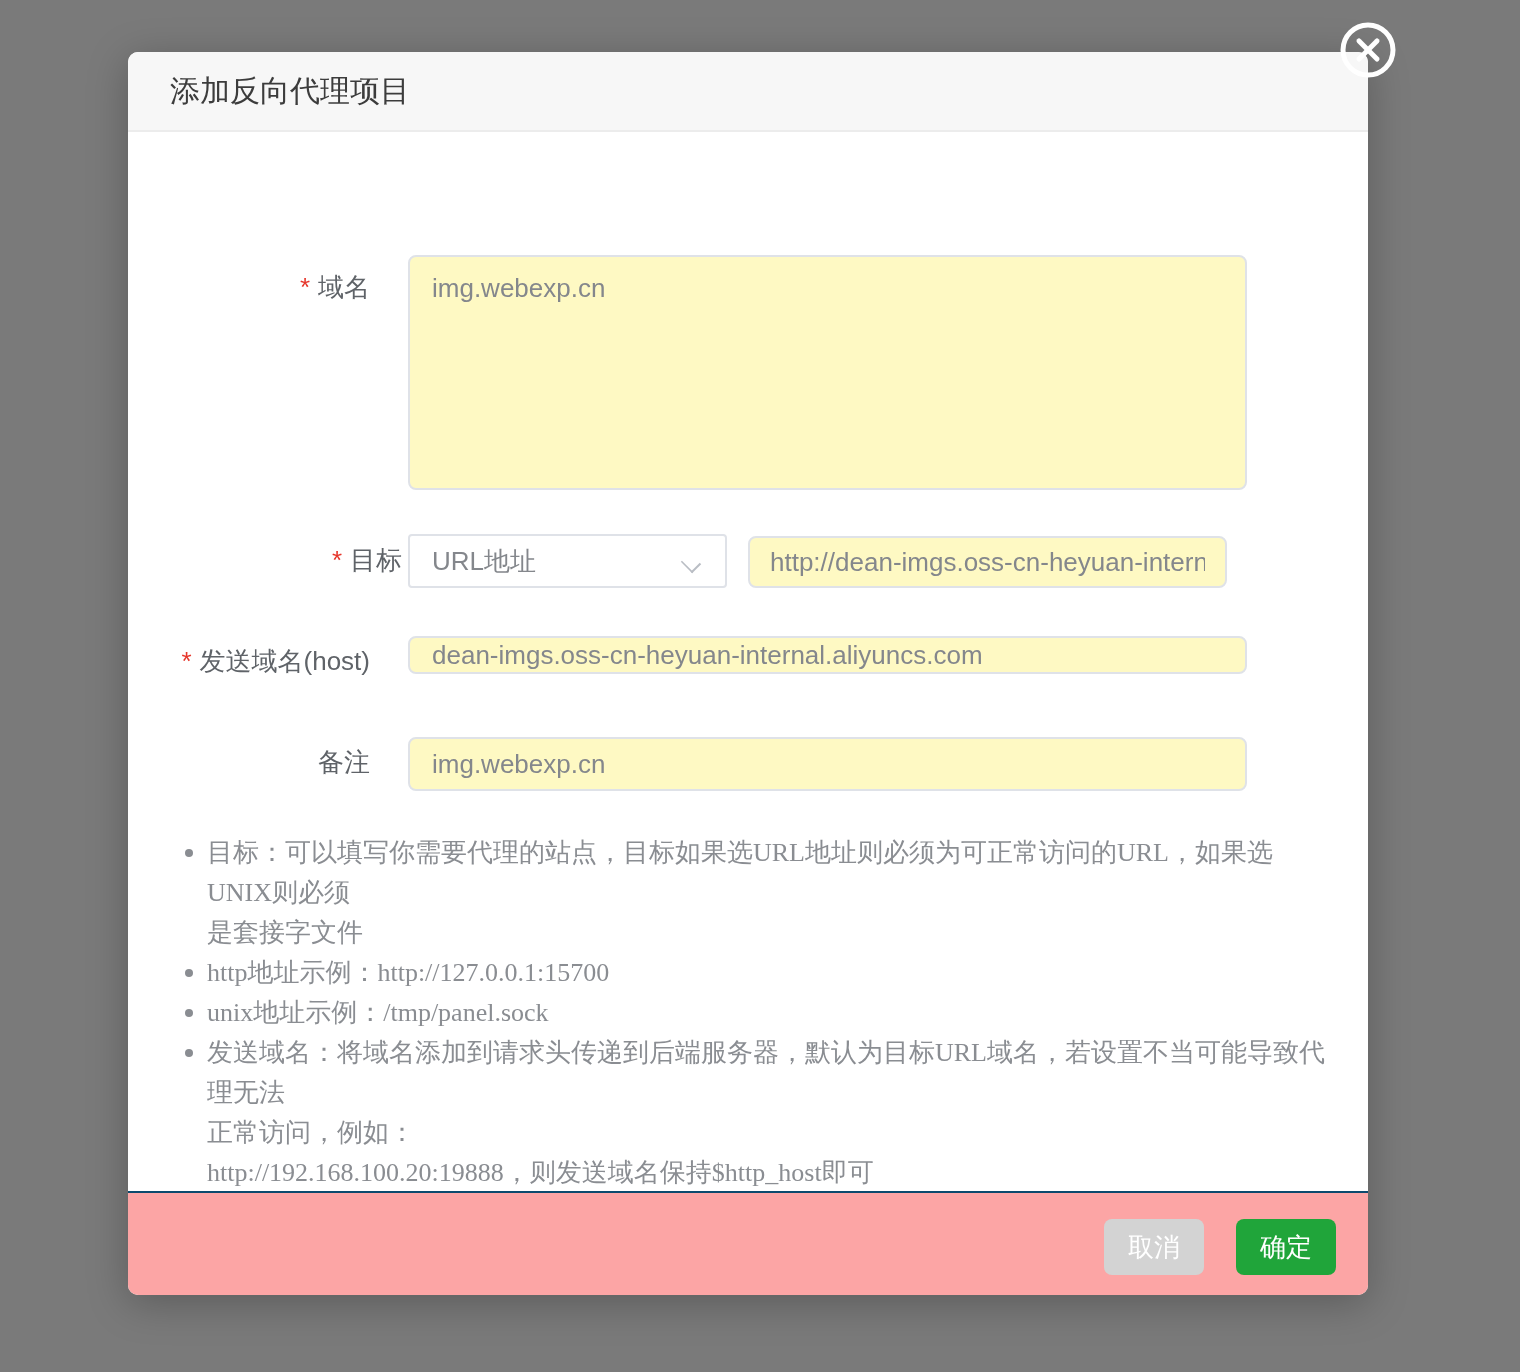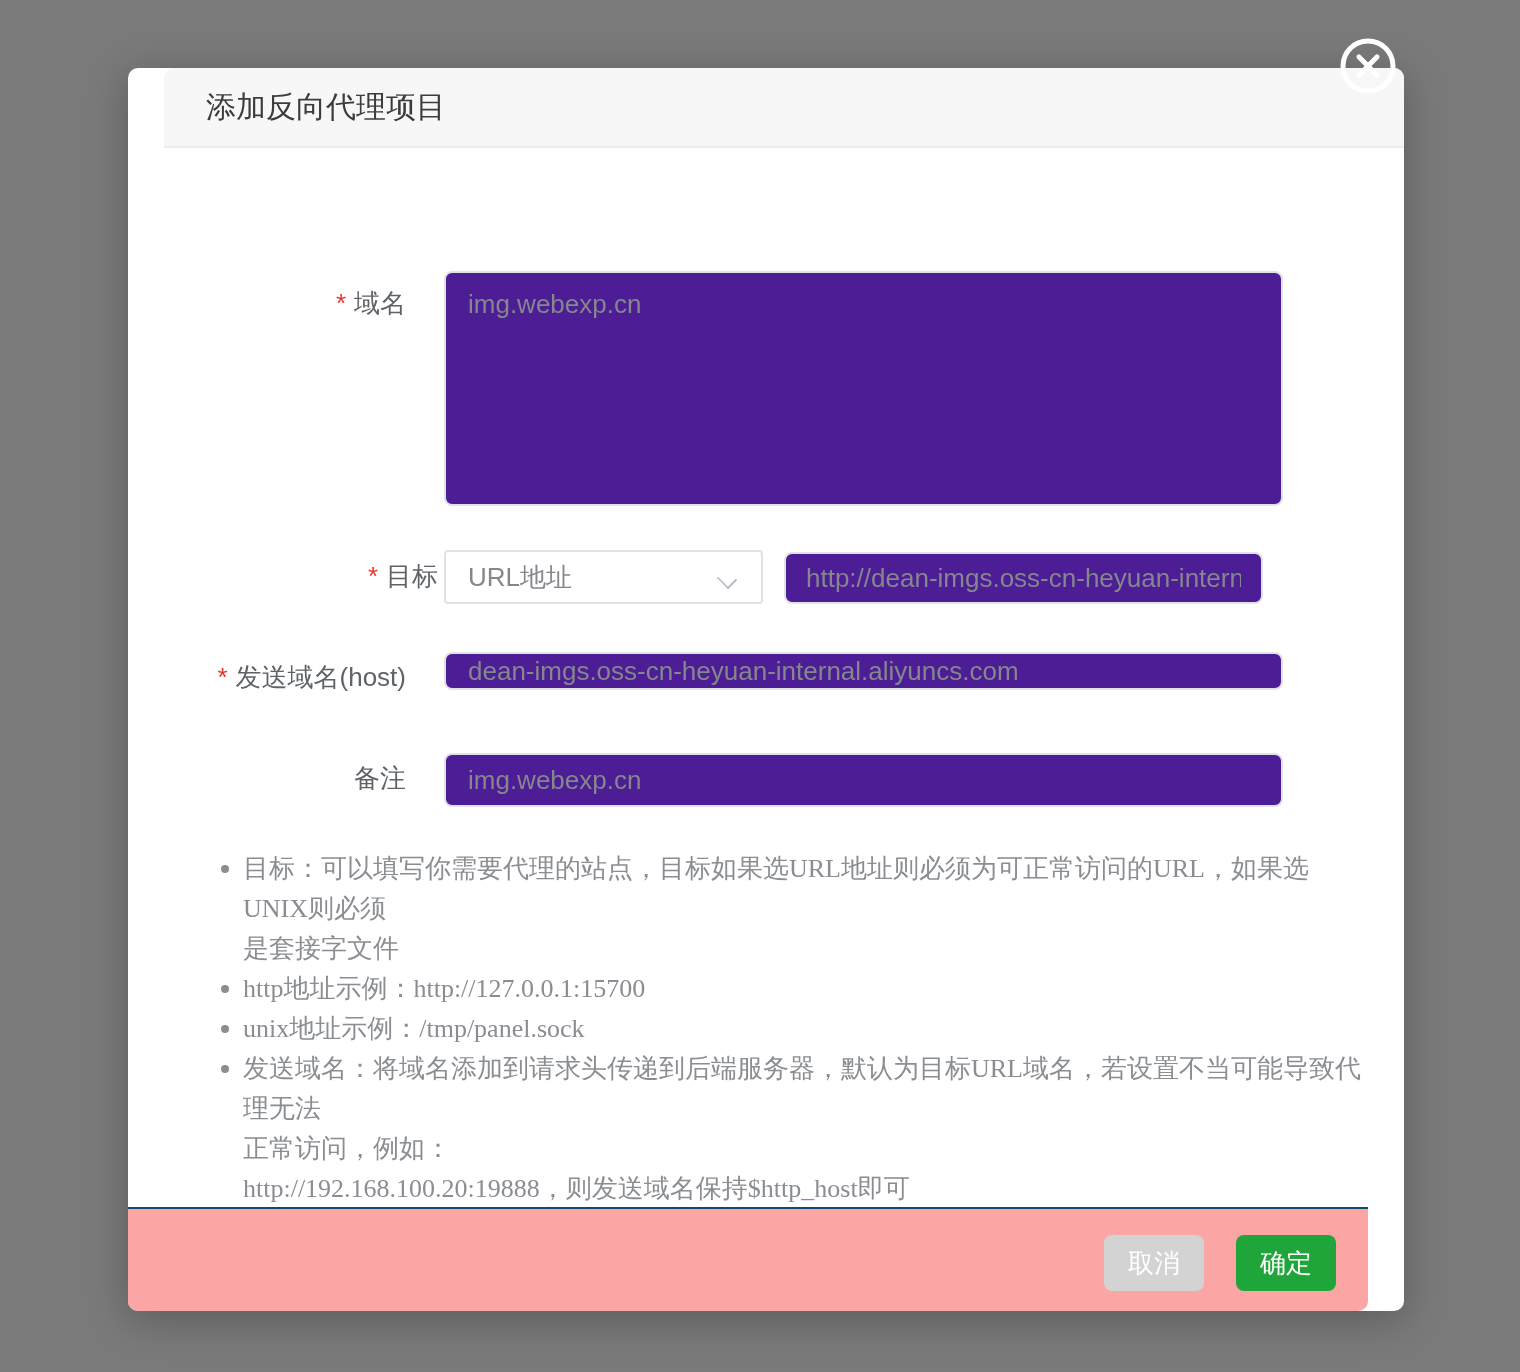--- a/index.html
+++ b/index.html
@@ -3,25 +3,24 @@
 <meta charset="utf-8">
 <style>
   html,body{margin:0;padding:0;}
   body{
     width:1520px;height:1372px;
     background:#7a7a7a;
     font-family:"Liberation Sans","DejaVu Sans",sans-serif;
     position:relative;overflow:hidden;
   }
   .modal{
-    position:absolute;left:128px;top:68px;
+    position:absolute;left:128px;top:52px;
     width:1240px;height:1243px;
     background:#ffffff;border-radius:10px;
     box-shadow:0 8px 40px rgba(0,0,0,0.25);
-    padding-left:36px;
   }
   .close-btn{
     position:absolute;left:1210px;top:-32px;
     width:60px;height:60px;cursor:pointer;
   }
   .modal-header{
     height:80px;background:#f7f7f7;
     border-bottom:2px solid #ececec;
     border-radius:10px 10px 0 0;
     display:flex;align-items:center;
@@ -35,21 +34,21 @@
     text-align:right;font-size:26px;color:#5f6368;
     line-height:40px;white-space:nowrap;
   }
   .req{color:#e6362b;margin-right:8px;font-size:26px;}
 
   .txt-control{
     box-sizing:border-box;
     border:2px solid #dfe2e8;border-radius:8px;
     font-size:26px;color:#84878c;
     font-family:"Liberation Sans","DejaVu Sans",sans-serif;
-    background:#4c1d95;outline:none;
+    background:#fef9c3;outline:none;
   }
   textarea.txt-control{
     position:absolute;left:280px;top:123px;
     width:839px;height:235px;
     padding:14px 22px;resize:none;line-height:34px;
   }
   .select-trigger{
     position:absolute;left:280px;top:402px;
     width:319px;height:54px;
     border:2px solid #dfe2e8;border-radius:4px;

